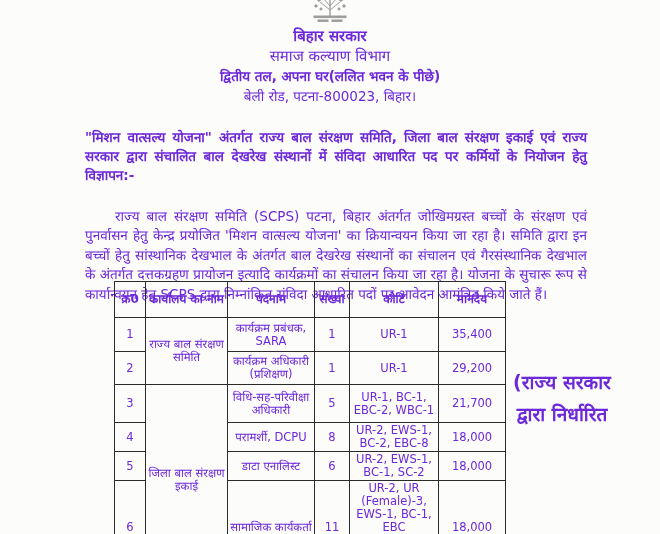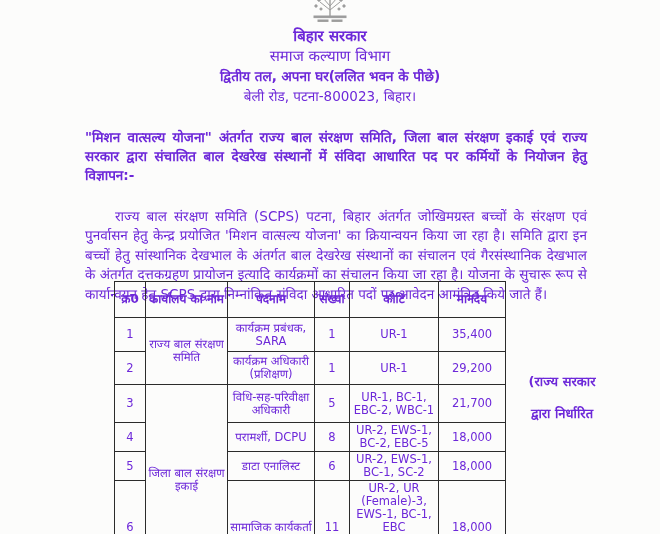--- a/index.html
+++ b/index.html
@@ -61,21 +61,21 @@
   .col-sno{width:31px;}
   .col-office{width:82px;}
   .col-post{width:87px;}
   .col-count{width:35px;}
   .col-cat{width:89px;}
   .col-pay{width:67px;}
   .cat-cell{font-size:10.2px;line-height:12px;}
   .office-cell{font-size:12px;line-height:16px;}
   .side-note{
     position:absolute;left:507px;top:366px;width:110px;
-    font-size:13px;font-weight:600;line-height:32px;
+    font-size:19px;font-weight:600;line-height:32px;
     text-align:center;
   }
   .side-note div{white-space:nowrap;}
 </style>
 </head>
 <body>
 
 <div class="page">
 
   <div class="emblem-wrap">
@@ -152,21 +152,21 @@
       <td class="office-cell" rowspan="4">जिला बाल संरक्षण इकाई</td>
       <td>विधि-सह-परिवीक्षा अधिकारी</td>
       <td>5</td>
       <td class="cat-cell">UR-1, BC-1, EBC-2, WBC-1</td>
       <td>21,700</td>
     </tr>
     <tr style="height:26px;">
       <td>4</td>
       <td>परामर्शी, DCPU</td>
       <td>8</td>
-      <td class="cat-cell">UR-2, EWS-1, BC-2, EBC-5</td>
+      <td class="cat-cell">UR-2, EWS-1, BC-2, EBC-8</td>
       <td>18,000</td>
     </tr>
     <tr style="height:24px;">
       <td>5</td>
       <td>डाटा एनालिस्ट</td>
       <td>6</td>
       <td class="cat-cell">UR-2, EWS-1, BC-1, SC-2</td>
       <td>18,000</td>
     </tr>
     <tr style="height:64px;">

